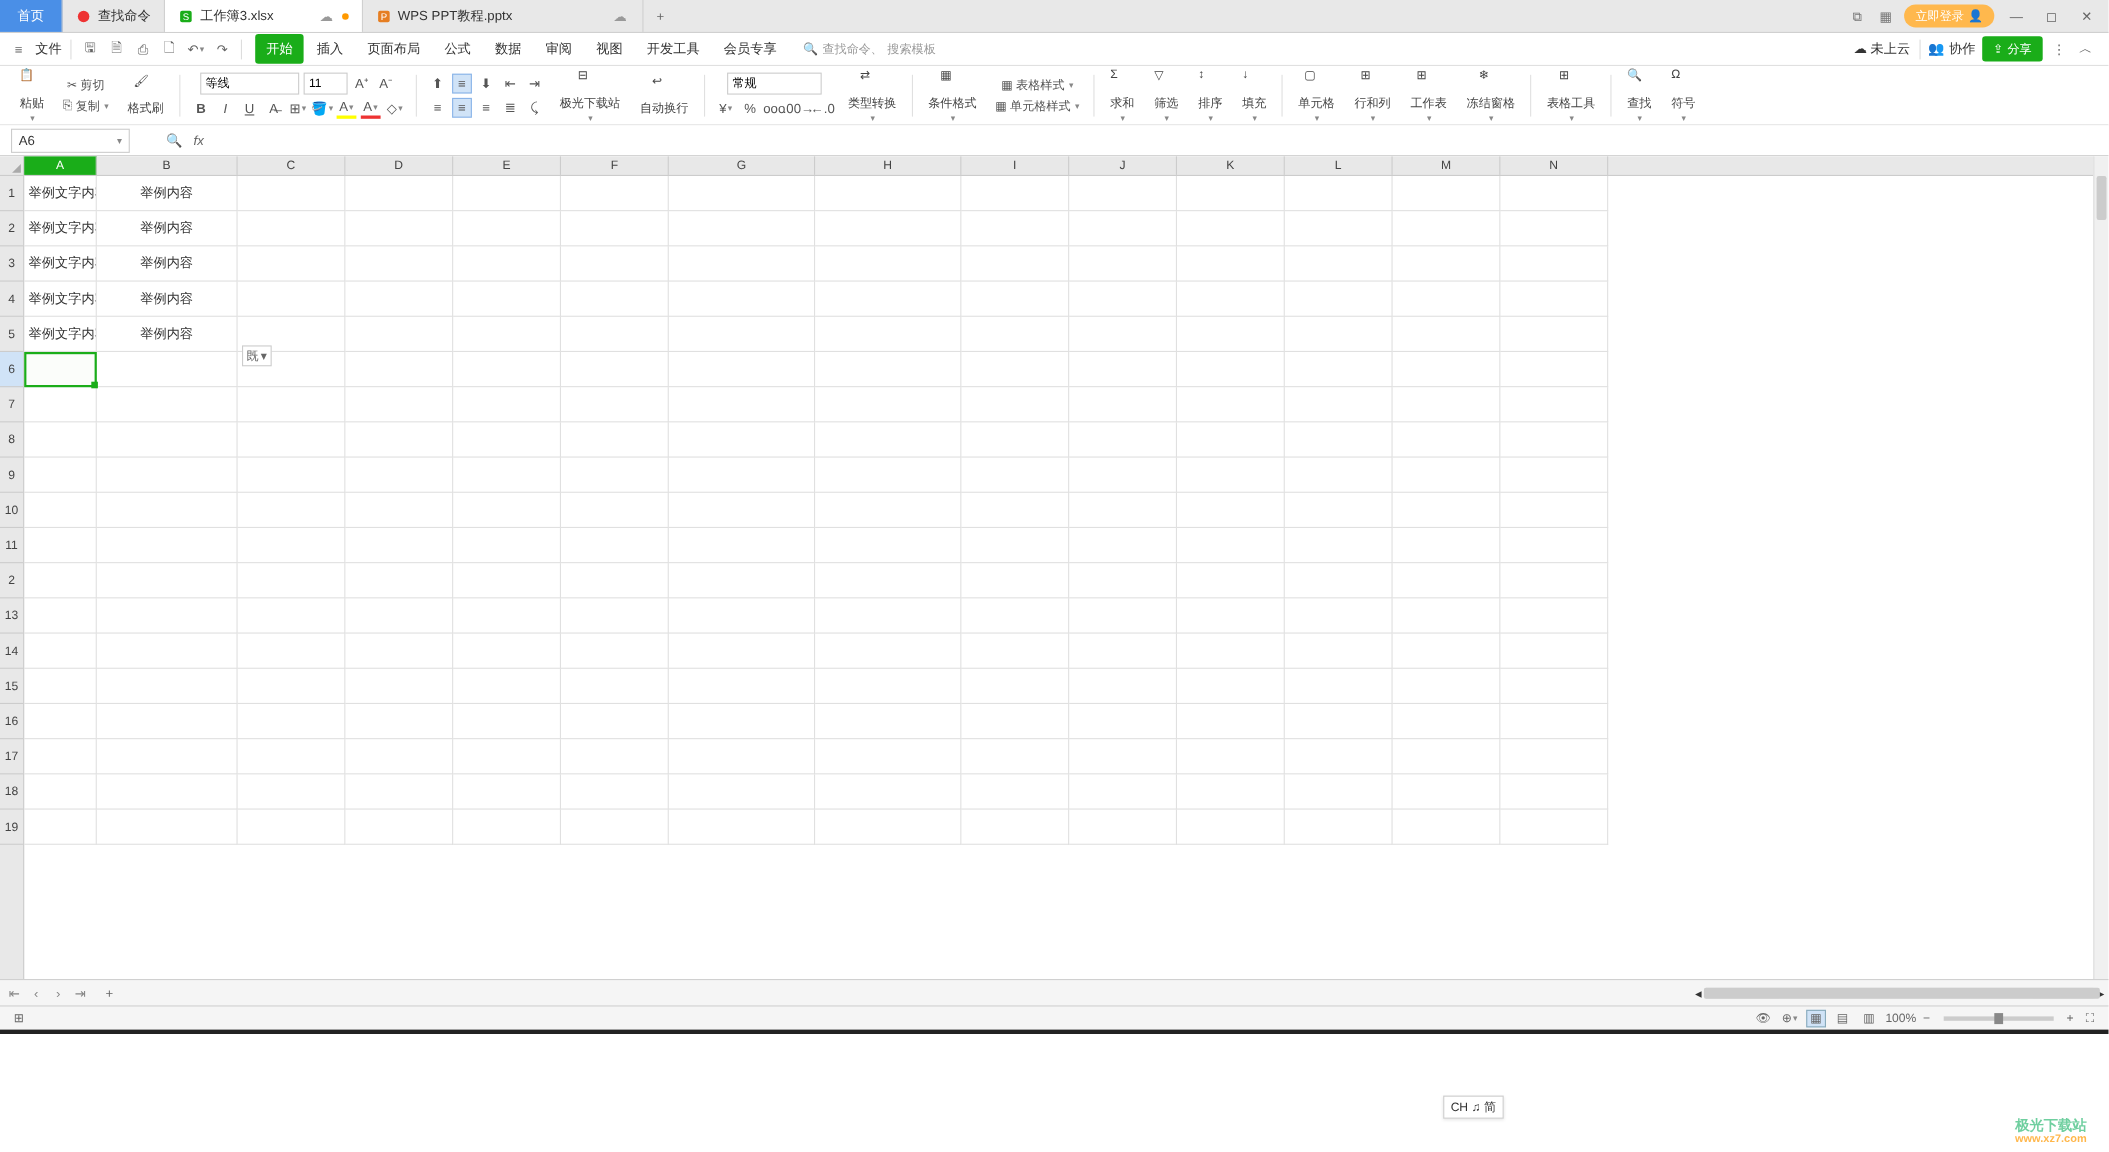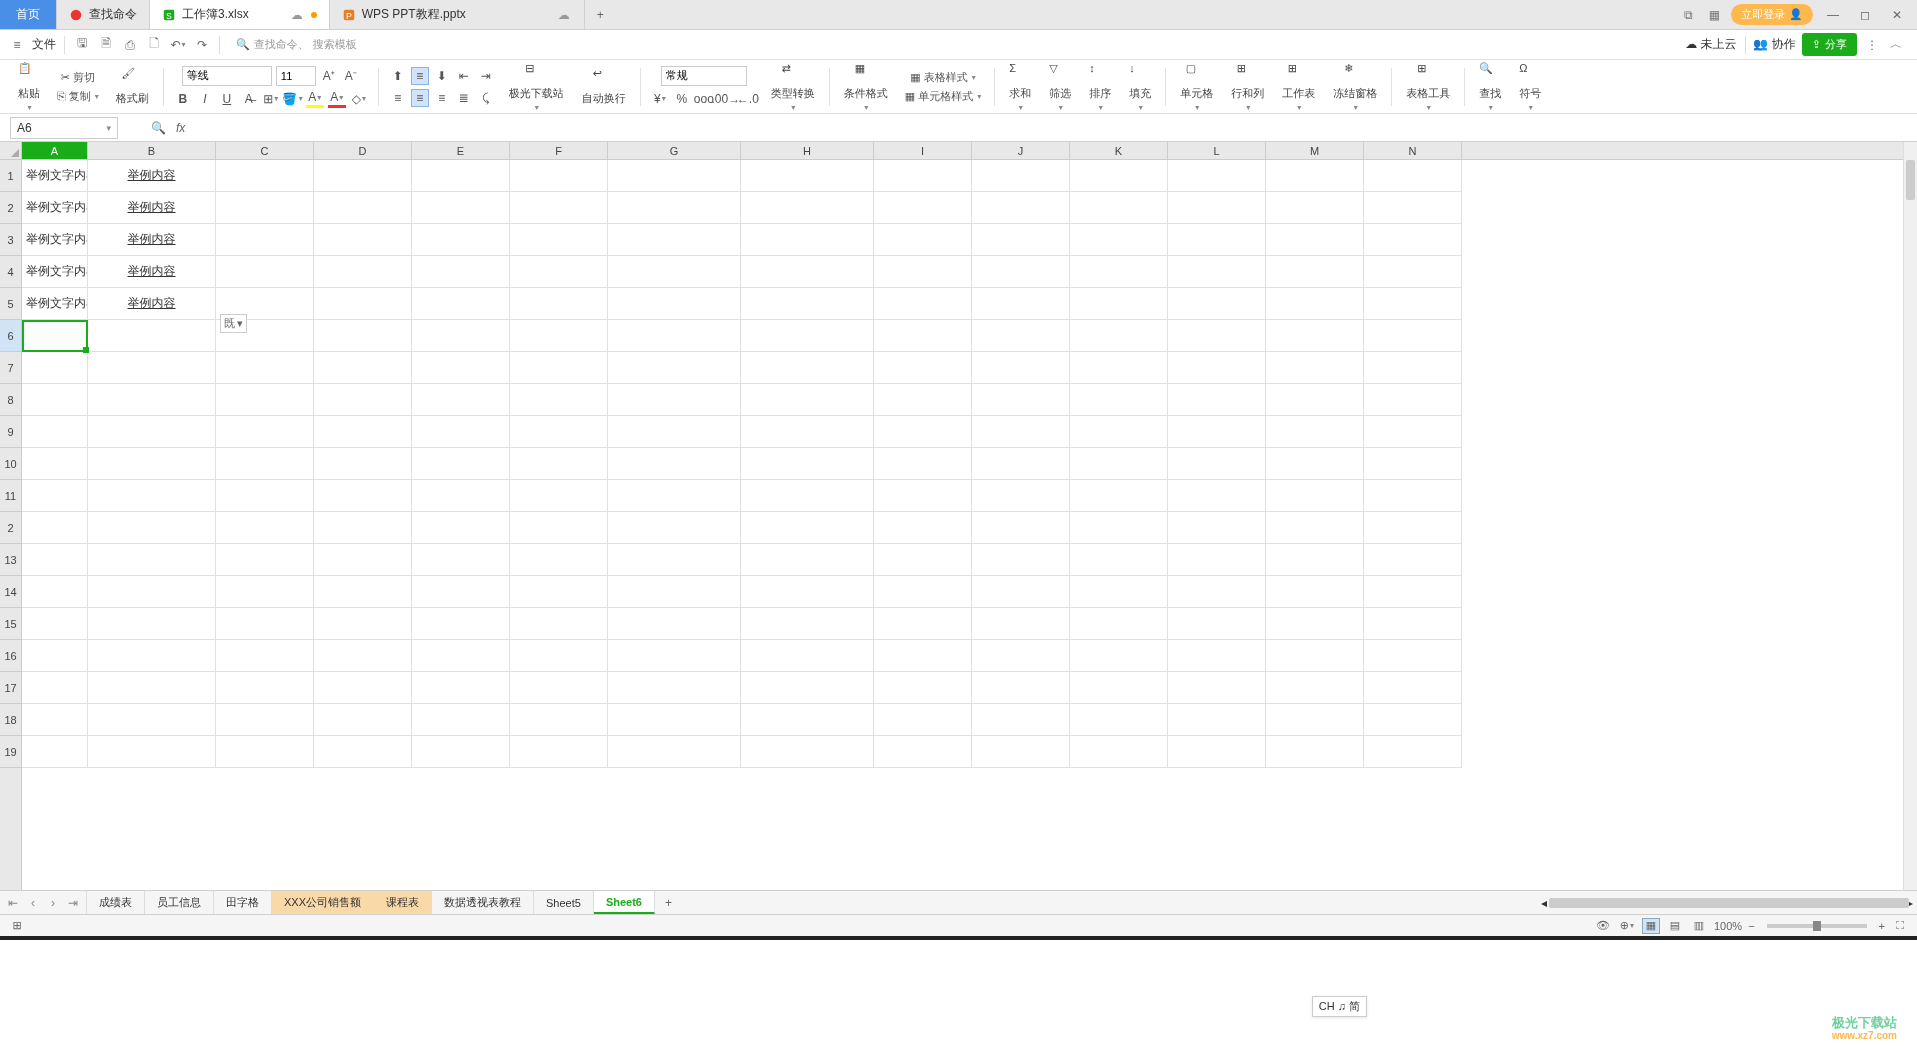--- a/index.html
+++ b/index.html
@@ -62,21 +62,21 @@
     .corner::before { content: ""; position: absolute; right: 2px; bottom: 2px; width: 0; height: 0; border-left: 8px solid transparent; border-bottom: 8px solid #aaa; }
     .col-headers { position: absolute; top: 0; left: 22px; right: 14px; height: 18px; display: flex; background: #e8e8e8; border-bottom: 1px solid #ccc; }
     .col-h { border-right: 1px solid #ccc; display: flex; align-items: center; justify-content: center; font-size: 11px; color: #444; }
     .col-h.sel { background: #1aad19; color: #fff; }
     .row-headers { position: absolute; top: 18px; left: 0; width: 22px; bottom: 0; background: #e8e8e8; border-right: 1px solid #ccc; }
     .row-h { height: 32px; border-bottom: 1px solid #ccc; display: flex; align-items: center; justify-content: center; font-size: 11px; color: #444; }
     .row-h.sel { background: #d0e3f7; }
     .cells { position: absolute; top: 18px; left: 22px; right: 14px; bottom: 0; }
     .cell-row { display: flex; height: 32px; }
     .cell { border-right: 1px solid #e0e0e0; border-bottom: 1px solid #e0e0e0; padding: 0 4px; display: flex; align-items: center; font-size: 12px; overflow: hidden; white-space: nowrap; }
-    .cell.center { justify-content: center; text-decoration: underline; }
+    .cell.center { justify-content: center; }
     .selection { position: absolute; border: 2px solid #1aad19; pointer-events: none; background: rgba(26,173,25,0.02); }
     .sel-handle { position: absolute; right: -3px; bottom: -3px; width: 6px; height: 6px; background: #1aad19; }
     .paste-tag { position: absolute; display: flex; align-items: center; gap: 2px; padding: 1px 3px; border: 1px solid #ccc; background: #fff; font-size: 11px; color: #666; }
     .vscroll { position: absolute; top: 0; right: 0; width: 14px; bottom: 0; background: #f0f0f0; border-left: 1px solid #ddd; }
     .vscroll-thumb { position: absolute; top: 18px; left: 2px; right: 2px; height: 40px; background: #ccc; border-radius: 2px; }
     
     
     .sheet-bar { height: 24px; background: #f5f5f5; border-top: 1px solid #d0d0d0; display: flex; align-items: stretch; }
     .sheet-nav { display: flex; align-items: center; padding: 0 6px; gap: 6px; }
     .sheet-nav-btn { width: 14px; height: 14px; display: flex; align-items: center; justify-content: center; color: #888; }
@@ -164,20 +164,31 @@
     <span class="menu-btn-icon">≡</span>
     <span>文件</span>
     <div class="sep"></div>
     <span class="menu-btn-icon">🖫</span>
     <span class="menu-btn-icon">🗎</span>
     <span class="menu-btn-icon">⎙</span>
     <span class="menu-btn-icon">🗋</span>
     <span class="menu-btn-icon dd">↶</span>
     <span class="menu-btn-icon">↷</span>
     <div class="sep"></div>
+    <div class="menu-tabs" id="menu-tabs">
+        <div class="menu-tab active">开始</div>
+        <div class="menu-tab">插入</div>
+        <div class="menu-tab">页面布局</div>
+        <div class="menu-tab">公式</div>
+        <div class="menu-tab">数据</div>
+        <div class="menu-tab">审阅</div>
+        <div class="menu-tab">视图</div>
+        <div class="menu-tab">开发工具</div>
+        <div class="menu-tab">会员专享</div>
+      </div>
     <div class="menu-search">
       <span>🔍</span>
       <span>查找命令、</span>
       <span>搜索模板</span>
     </div>
   </div>
   <div class="menu-spacer2"></div>
   <div class="menu-right">
     <span>☁ <span>未上云</span></span>
     <div class="sep"></div>
@@ -734,30 +745,20 @@
 
 <div class="ime-tag">CH ♫ 简</div>
 
 <div class="sheet-bar">
   <div class="sheet-nav">
     <span class="sheet-nav-btn">⇤</span>
     <span class="sheet-nav-btn">‹</span>
     <span class="sheet-nav-btn">›</span>
     <span class="sheet-nav-btn">⇥</span>
   </div>
-  <div class="sheet-tabs" id="sheet-tabs">
-      <div class="sheet-tab">成绩表</div>
-      <div class="sheet-tab">员工信息</div>
-      <div class="sheet-tab">田字格</div>
-      <div class="sheet-tab hl">XXX公司销售额</div>
-      <div class="sheet-tab hl">课程表</div>
-      <div class="sheet-tab">数据透视表教程</div>
-      <div class="sheet-tab">Sheet5</div>
-      <div class="sheet-tab active">Sheet6</div>
-    </div>
   <div class="add-sheet">+</div>
   <div class="sheet-spacer3"></div>
   <div class="hscroll">
     <span>◂</span>
     <div class="hscroll-track">
         <div class="hscroll-thumb"></div>
       </div>
     <span>▸</span>
   </div>
 </div>

